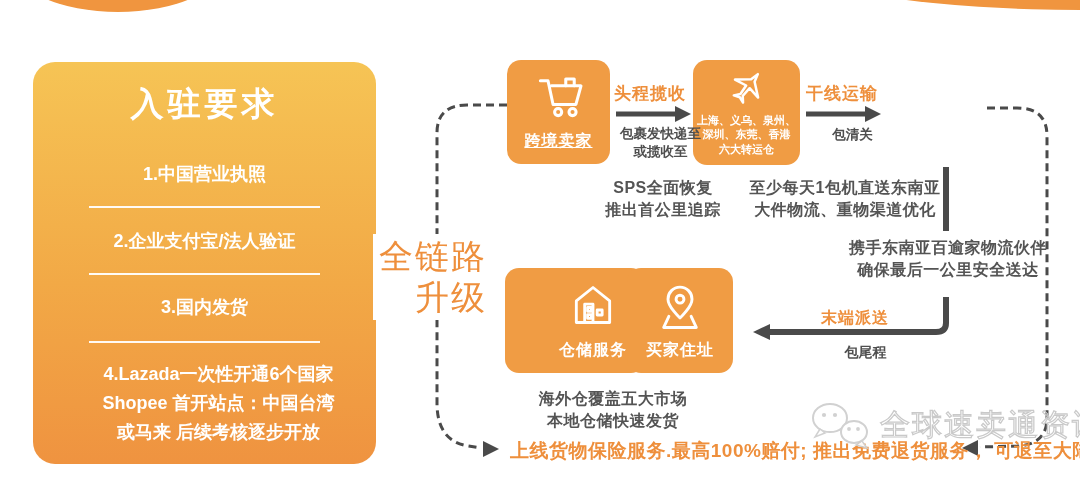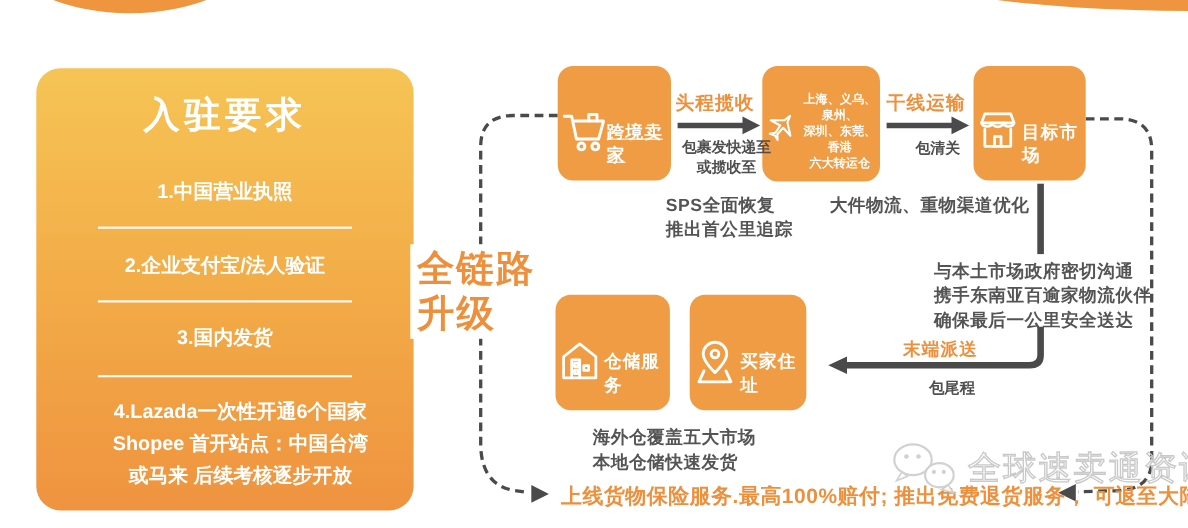--- a/index.html
+++ b/index.html
@@ -23,33 +23,33 @@
     position:absolute;left:0;width:100%;text-align:center;
     font-size:18px;font-weight:bold;
   }
   .req-divider{
     position:absolute;left:56px;width:231px;height:2px;background:rgba(255,255,255,.95);
   }
   .req-multiline{line-height:29px;padding-left:14px;}
   
   .flow-box{
     position:absolute;background:#F09C44;border-radius:14px;color:#fff;
-    display:flex;flex-direction:row;align-items:center;z-index:2;
+    display:flex;flex-direction:column;align-items:center;z-index:2;
   }
   .flow-box .box-label{font-size:16px;font-weight:bold;margin-top:auto;margin-bottom:12px;letter-spacing:1px;}
   .flow-box svg{margin-top:14px;}
   .box-lines{font-size:11px;font-weight:bold;line-height:14.5px;text-align:center;margin-bottom:9px;}
   
   .arrow-title{position:absolute;transform:translateX(-50%);font-size:17px;font-weight:bold;color:#EE8F3C;white-space:nowrap;z-index:2;letter-spacing:1px;}
   .arrow-sub{position:absolute;transform:translateX(-50%);font-size:13.5px;font-weight:600;color:#4F4F4F;text-align:center;line-height:18px;white-space:nowrap;z-index:2;padding-left:21px;}
-  .note{position:absolute;transform:translateX(-50%);font-size:16px;font-weight:600;color:#545454;text-align:left;line-height:22px;white-space:nowrap;z-index:2;letter-spacing:.5px;}
+  .note{position:absolute;transform:translateX(-50%);font-size:16px;font-weight:600;color:#545454;text-align:center;line-height:22px;white-space:nowrap;z-index:2;letter-spacing:.5px;}
   #banner{
-    position:absolute;left:433px;top:222px;transform:translateX(-50%);
-    background:#fff;padding:2px 6px;text-align:left;z-index:2;
-    font-size:34px;font-weight:bold;color:#EE8F3C;line-height:41px;letter-spacing:2px;white-space:nowrap;
+    position:absolute;left:433px;top:234px;transform:translateX(-50%);
+    background:#fff;padding:2px 6px;text-align:right;z-index:2;
+    font-size:34px;font-weight:normal;color:#EE8F3C;line-height:41px;letter-spacing:2px;white-space:nowrap;
   }
   #bottom-note{
     position:absolute;left:510px;top:438px;font-size:19px;font-weight:bold;
     color:#EE8F3C;white-space:nowrap;z-index:2;letter-spacing:.5px;
   }
   #watermark{position:absolute;left:804px;top:398px;z-index:3;display:flex;align-items:center;}
   #watermark-label{
     font-size:30px;font-weight:400;letter-spacing:2px;color:transparent;
     -webkit-text-stroke:1.2px #c9c9c9;white-space:nowrap;margin-left:4px;
   }
@@ -120,33 +120,22 @@
         <path d="M30,6 L33,17 L50,31 L33,28 L32,42 L38,49 L30,46 L22,49 L28,42 L27,28 L10,31 L27,17 Z" fill="none" stroke="#fff" stroke-width="3.4" stroke-linejoin="round"></path>
       </g>
     </svg>
     <div class="box-lines" style="margin-top:auto;">
       <div>上海、义乌、泉州、</div>
       <div>深圳、东莞、香港</div>
       <div>六大转运仓</div>
     </div>
   </div>
 
-  <div class="flow-box" style="left:885px;top:60px;width:102px;height:104px;">
-    <svg width="52" height="46" viewBox="0 0 60 54">
-      <g fill="none" stroke="#fff" stroke-width="3.4" stroke-linecap="round" stroke-linejoin="round">
-        <path d="M14,6 H46 L50,17 H10 Z"></path>
-        <path d="M10,17 a6.7,5 0 0 0 13.3,0 M23.3,17 a6.7,5 0 0 0 13.4,0 M36.7,17 a6.7,5 0 0 0 13.3,0"></path>
-        <path d="M14,25 V46 H46 V25"></path>
-        <path d="M26,46 V34 h8 v12"></path>
-      </g>
-    </svg>
-    <div class="box-label">目标市场</div>
-  </div>
-
-  <div class="flow-box" style="left:505px;top:268px;width:104px;height:105px;">
+
+  <div class="flow-box" style="left:505px;top:268px;width:104px;height:105px;padding-left:36px;">
     <svg width="50" height="46" viewBox="0 0 60 54">
       <g fill="none" stroke="#fff" stroke-width="3.4" stroke-linecap="round" stroke-linejoin="round">
         <path d="M10,48 V22 L30,6 L50,22 V48 Z"></path>
         <path d="M20,48 V26 h10 v22"></path>
         <rect x="23.5" y="30" width="4.5" height="4.5"></rect>
         <rect x="23.5" y="38.5" width="4.5" height="4.5"></rect>
         <rect x="35" y="33" width="6" height="6"></rect>
       </g>
     </svg>
     <div class="box-label">仓储服务</div>
@@ -171,24 +160,24 @@
   <div class="arrow-title" style="left:842px;top:82px;">干线运输</div>
   <div class="arrow-sub" style="left:842px;top:126px;">包清关</div>
   <div class="arrow-title" style="left:855px;top:308px;font-size:16px;">末端派送</div>
   <div class="arrow-sub" style="left:855px;top:343px;font-size:14px;">包尾程</div>
 
   <div class="note" style="left:663px;top:177px;">
     <div>SPS全面恢复</div>
     <div>推出首公里追踪</div>
   </div>
   <div class="note" style="left:845px;top:177px;">
+    <div>至少每天1包机直送东南亚</div>
     <div>大件物流、重物渠道优化</div>
   </div>
   <div class="note" style="left:948px;top:237px;">
-    <div>与本土市场政府密切沟通</div>
     <div>携手东南亚百逾家物流伙伴</div>
     <div>确保最后一公里安全送达</div>
   </div>
   <div class="note" style="left:613px;top:388px;">
     <div>海外仓覆盖五大市场</div>
     <div>本地仓储快速发货</div>
   </div>
 
   <div id="bottom-note">上线货物保险服务.最高100%赔付; 推出免费退货服务， 可退至大陆</div>
 

